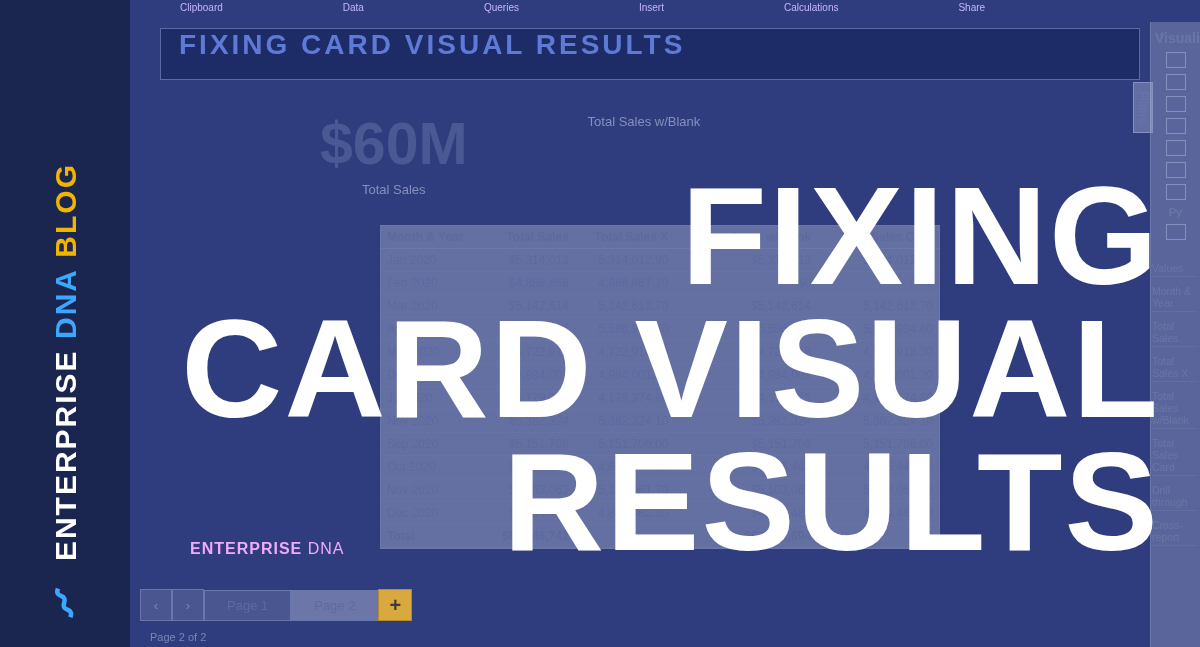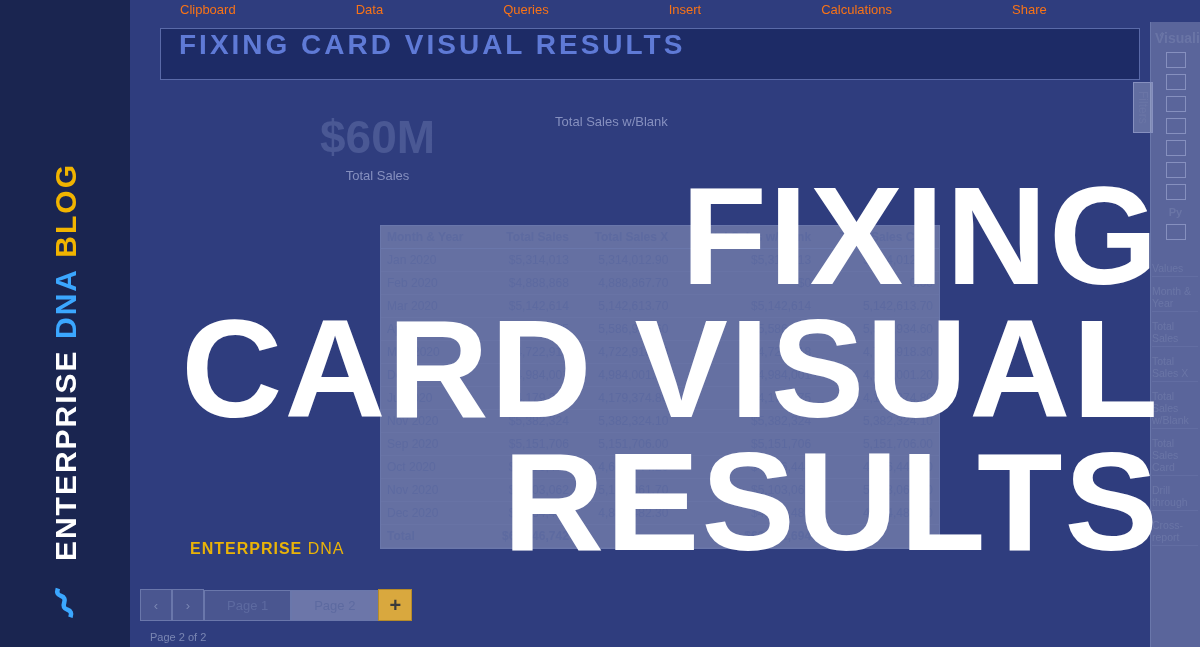--- a/index.html
+++ b/index.html
@@ -43,22 +43,22 @@
     font-weight: bold;
   }
 
   
   .ribbon {
     position: absolute;
     top: 2px; left: 140px; right: 20px;
     display: flex;
     gap: 120px;
     padding-left: 40px;
-    color: #f97316;
-    font-size: 13px;
+    color: #c4b5fd;
+    font-size: 10px;
   }
 
   
   .title-bar {
     position: absolute;
     top: 28px; left: 160px; right: 60px;
     height: 52px;
     background: #1d2b66;
     border: 1px solid #5a6aa8;
     display: flex; 
@@ -72,21 +72,21 @@
   }
 
   
   .kpis {
     position: absolute;
     top: 110px; left: 320px;
     display: flex; gap: 120px;
     color: #1a2550;
   }
   .kpi { text-align: center; }
-  .kpi .val { font-size: 46px; font-weight: 600; color: #4a5894; }
+  .kpi .val { font-size: 59px; font-weight: 600; color: #4a5894; }
   .kpi .lbl { font-size: 13px; color: #8690bf; margin-top: 4px; }
 
   
   .tbl-wrap {
     position: absolute;
     top: 225px; left: 380px;
     width: 560px;
     border: 1px solid #6a77ab;
     background: rgba(230,232,245,0.3);
     font-size: 12px;
@@ -96,21 +96,21 @@
   th, td { padding: 4px 6px; text-align: right; border-bottom: 1px solid rgba(120,130,180,0.2); white-space: nowrap; }
   th:first-child, td:first-child { text-align: left; }
   th { font-weight: 600; border-bottom: 1px solid #6a77ab; }
   tr.total td { font-weight: 700; border-top: 1px solid #6a77ab; }
 
   
   .watermark {
     position: absolute;
     left: 190px; top: 540px;
     font-size: 16px; font-weight: 800;
-    color: #eab308;
+    color: #f0abfc;
     letter-spacing: 1px;
   }
   .watermark .dna { font-weight: 400; }
 
   
   .page-tabs {
     position: absolute;
     bottom: 24px; left: 140px;
     display: flex; align-items: center; gap: 0;
     height: 36px;

